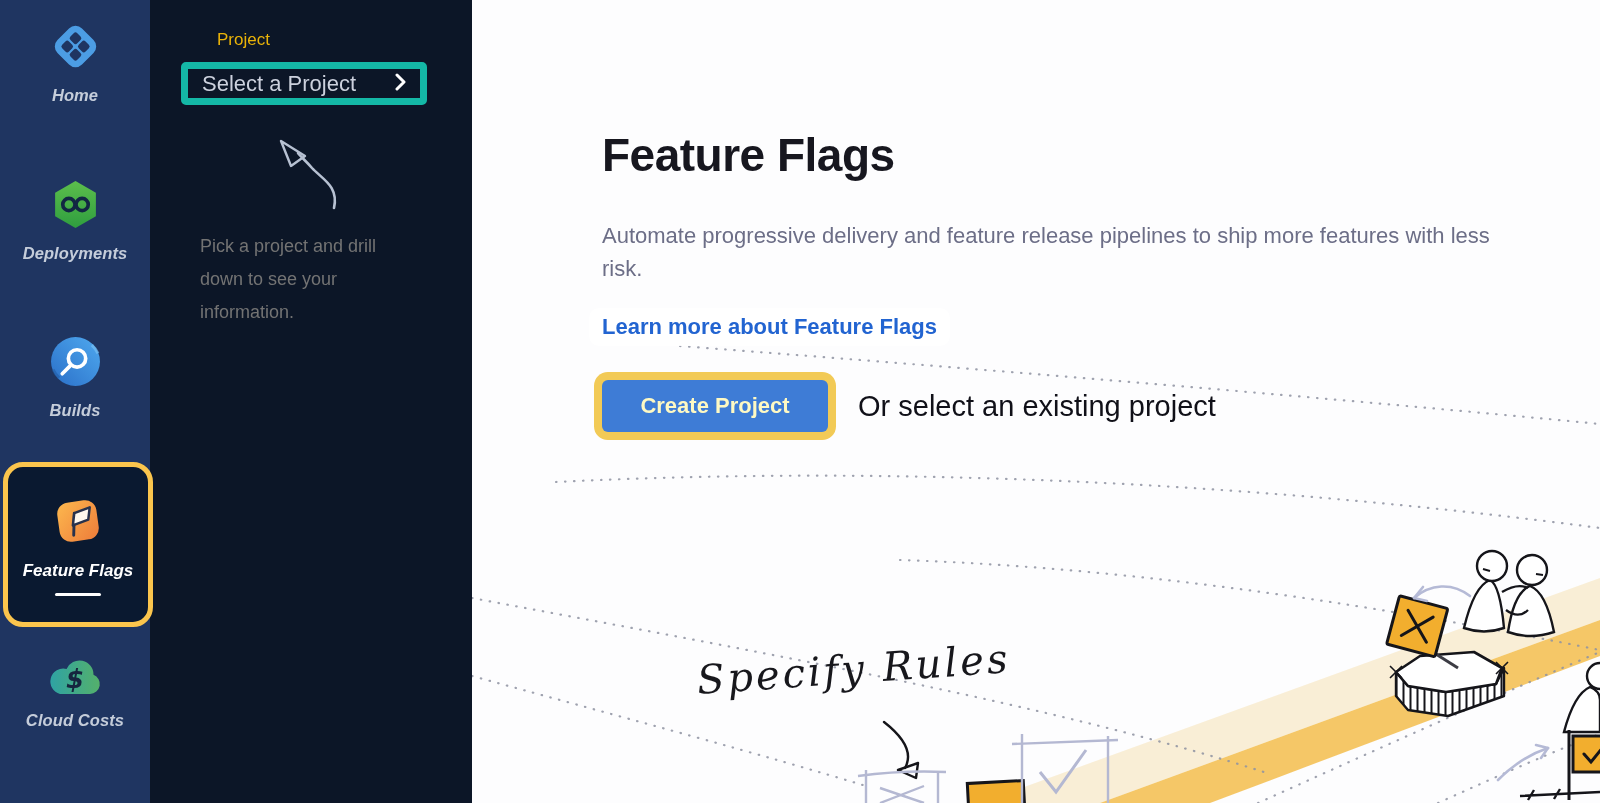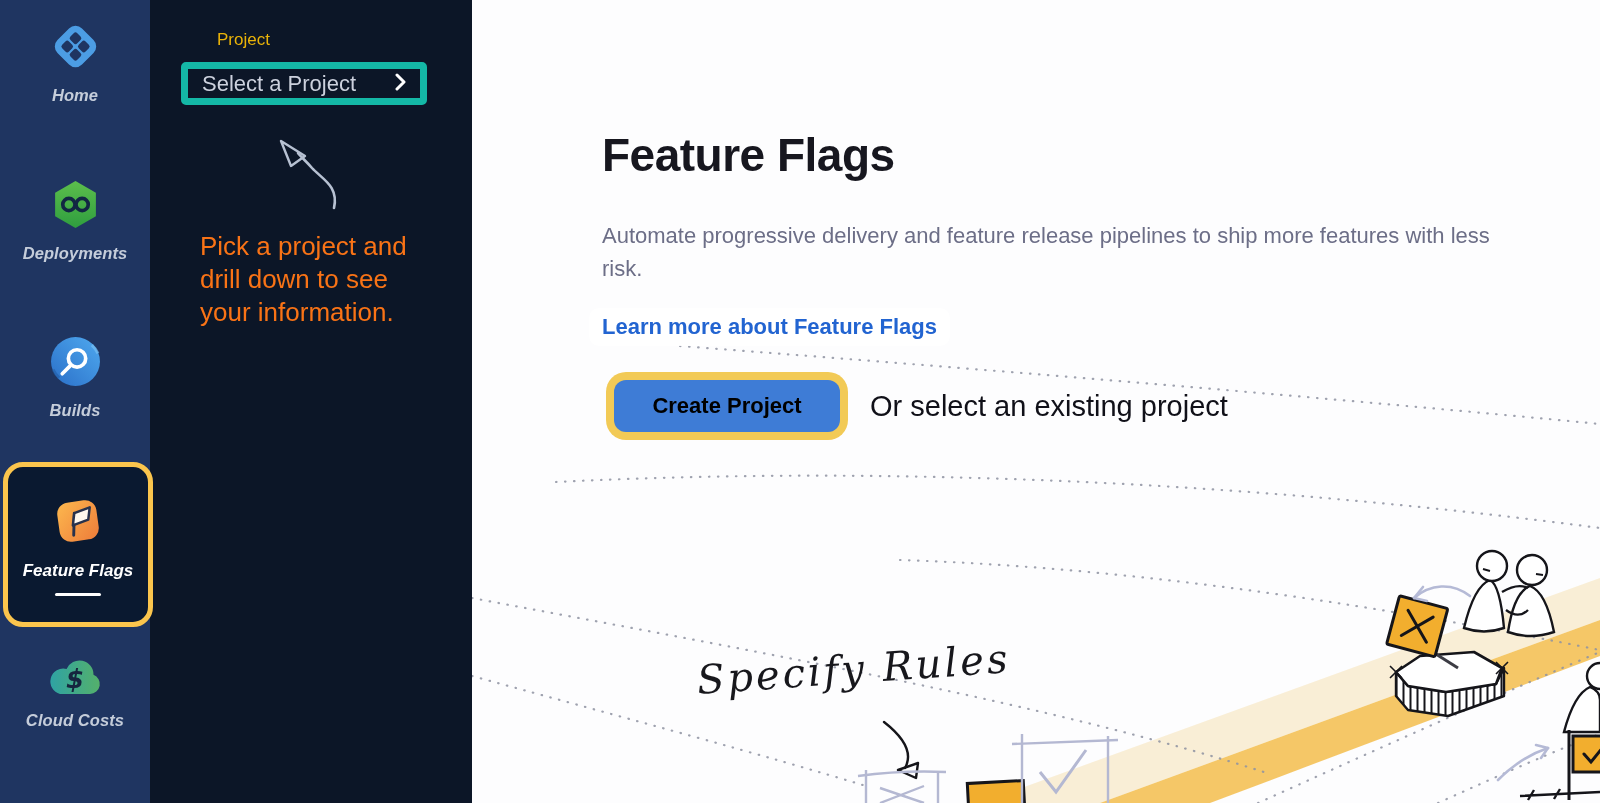--- a/index.html
+++ b/index.html
@@ -47,21 +47,21 @@
   .project-select {
     position:absolute; left:31px; top:62px; width:246px; height:43px;
     border:7px solid #14b8a6; border-radius:5px;
     display:flex; align-items:center; justify-content:space-between;
     padding:0 14px; cursor:pointer;
   }
   .project-select .value { font-size:22px; color:#ccd1dd; }
   .panel-arrow { position:absolute; left:120px; top:130px; }
   .panel-hint {
     position:absolute; left:50px; top:230px; width:214px;
-    font-size:26px; line-height:33px; color:#f97316;
+    font-size:18px; line-height:33px; color:#737373;
   }
 
   
   .main {
     position:absolute; left:472px; top:0; right:0; bottom:0;
     background:#fdfdfe; overflow:hidden; z-index:1;
   }
   .illustration { position:absolute; left:0; top:330px; pointer-events:none; }
   .content { position:absolute; left:130px; top:0; width:998px; z-index:2; }
   .page-title {
@@ -77,23 +77,23 @@
     position:absolute; top:308px; left:-13px;
     font-size:22px; color:#2264d1; text-decoration:none;
     background:rgba(255,255,255,.92); padding:6px 13px; border-radius:10px;
     cursor:pointer; white-space:nowrap;font-weight:bold;
   }
   .cta-row {
     position:absolute; top:368px; left:0; height:76px;
     display:flex; align-items:center; gap:30px;
   }
   .create-btn {
-    margin-left:12px;
-    width:226px; height:52px; border:none; border-radius:12px;
-    background:#3e7cd6; color:#000000; font-family:"Liberation Sans",sans-serif;
+    margin-left:0;
+    width:226px; height:52px; border:none; border-radius:6px;
+    background:#3e7cd6; color:#fef9c3; font-family:"Liberation Sans",sans-serif;
     font-size:22px; font-weight:700; cursor:pointer;
     box-shadow:0 0 0 8px #f2ca56;
   }
   .or-text {
     font-size:29px; color:#101018; white-space:nowrap;
   }
 </style>
 </head>
 <body>
 

